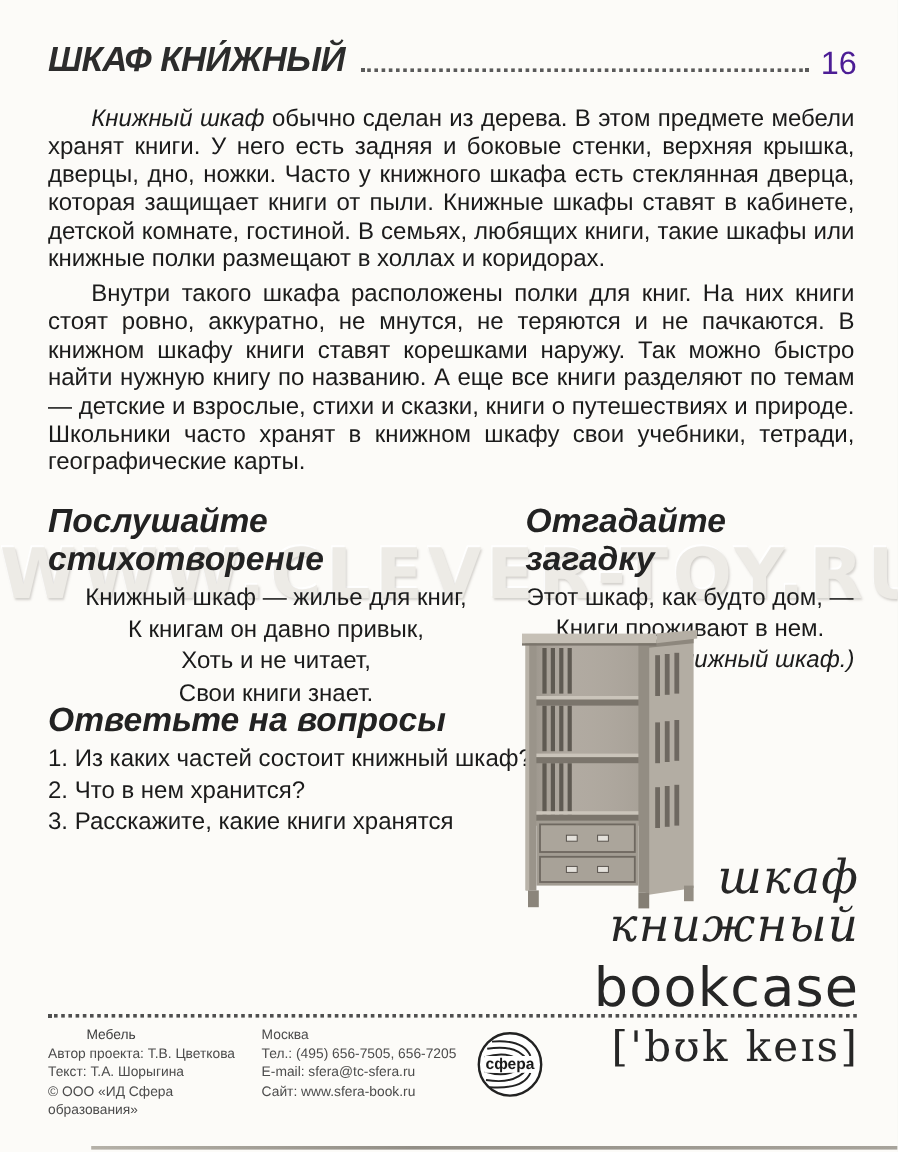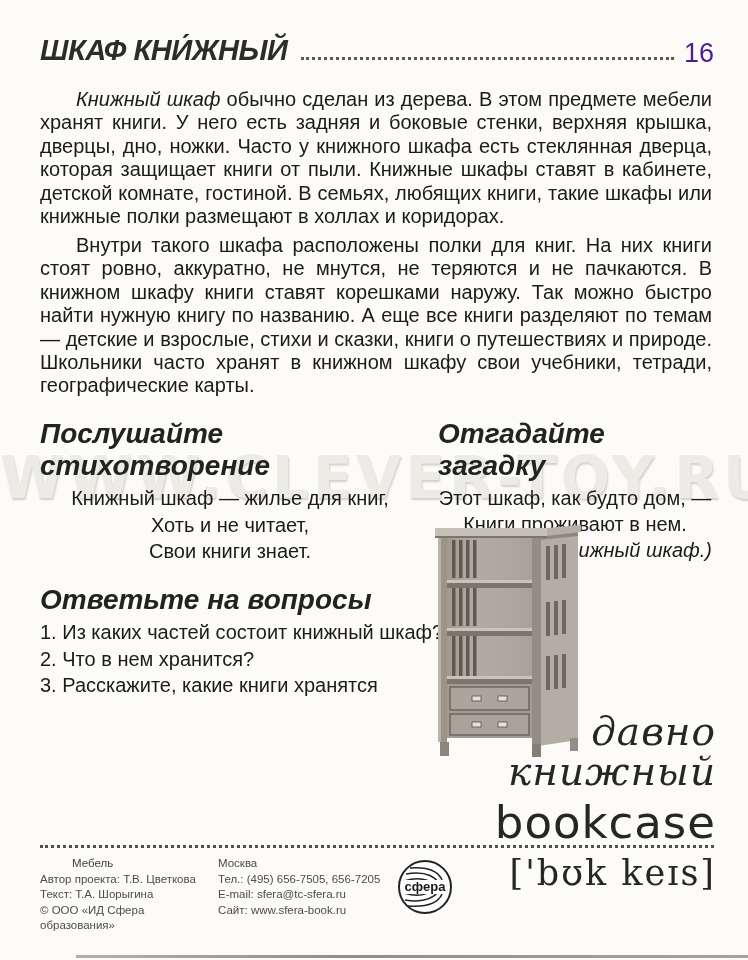--- a/index.html
+++ b/index.html
@@ -152,20 +152,21 @@
     <div class="pagenum">16</div>
   </header>
 
   <p class="layer body-text indent p1"><span class="ital">Книжный шкаф</span><span> обычно сделан из дерева. В этом предмете мебели хранят книги. У него есть задняя и боковые стенки, верхняя крышка, дверцы, дно, ножки. Часто у книжного шкафа есть стеклянная дверца, которая защищает книги от пыли. Книжные шкафы ставят в кабинете, детской комнате, гостиной. В семьях, любящих книги, такие шкафы или книжные полки размещают в холлах и коридорах.</span></p>
 
   <p class="layer body-text indent p2">Внутри такого шкафа расположены полки для книг. На них книги стоят ровно, аккуратно, не мнутся, не теряются и не пачкаются. В книжном шкафу книги ставят корешками наружу. Так можно быстро найти нужную книгу по названию. А еще все книги разделяют по темам — детские и взрослые, стихи и сказки, книги о путешествиях и природе. Школьники часто хранят в книжном шкафу свои учебники, тетради, географические карты.</p>
 
   <section class="layer poem">
     <h2 class="section-h">Послушайте стихотворение</h2>
     <div class="verse-line">Книжный шкаф — жилье для книг,</div>
+    <div class="verse-line">К книгам он давно привык,</div>
     <div class="verse-line">Хоть и не читает,</div>
     <div class="verse-line">Свои книги знает.</div>
   </section>
 
   <section class="layer riddle">
     <h2 class="section-h">Отгадайте загадку</h2>
     <div class="verse-line">Этот шкаф, как будто дом, —</div>
     <div class="verse-line">Книги проживают в нем.</div>
     <div class="answer">(Книжный шкаф.)</div>
   </section>
@@ -246,21 +247,21 @@
       <polygon points="113,4 147,1 147,8 113,12" fill="#b5afa5"></polygon>
       <rect x="1" y="12" width="112" height="2" fill="#7b756c"></rect>
 
       <rect x="6" y="218" width="9" height="14" fill="#8b857b"></rect>
       <rect x="98" y="220" width="9" height="13" fill="#847e74"></rect>
       <rect x="136" y="214" width="8" height="13" fill="#938d83"></rect>
     </svg>
   </div>
 
   <div class="layer vocab">
-    <div class="ru">давно</div>
+    <div class="ru">шкаф</div>
     <div class="ru">книжный</div>
     <div class="en">bookcase</div>
     <div class="ipa">['bʊk keɪs]</div>
   </div>
 
   <footer class="layer footer">
     <div class="f-col f-col1">
       <div class="f-title">Мебель</div>
       <div>Автор проекта: Т.В. Цветкова</div>
       <div>Текст: Т.А. Шорыгина</div>

